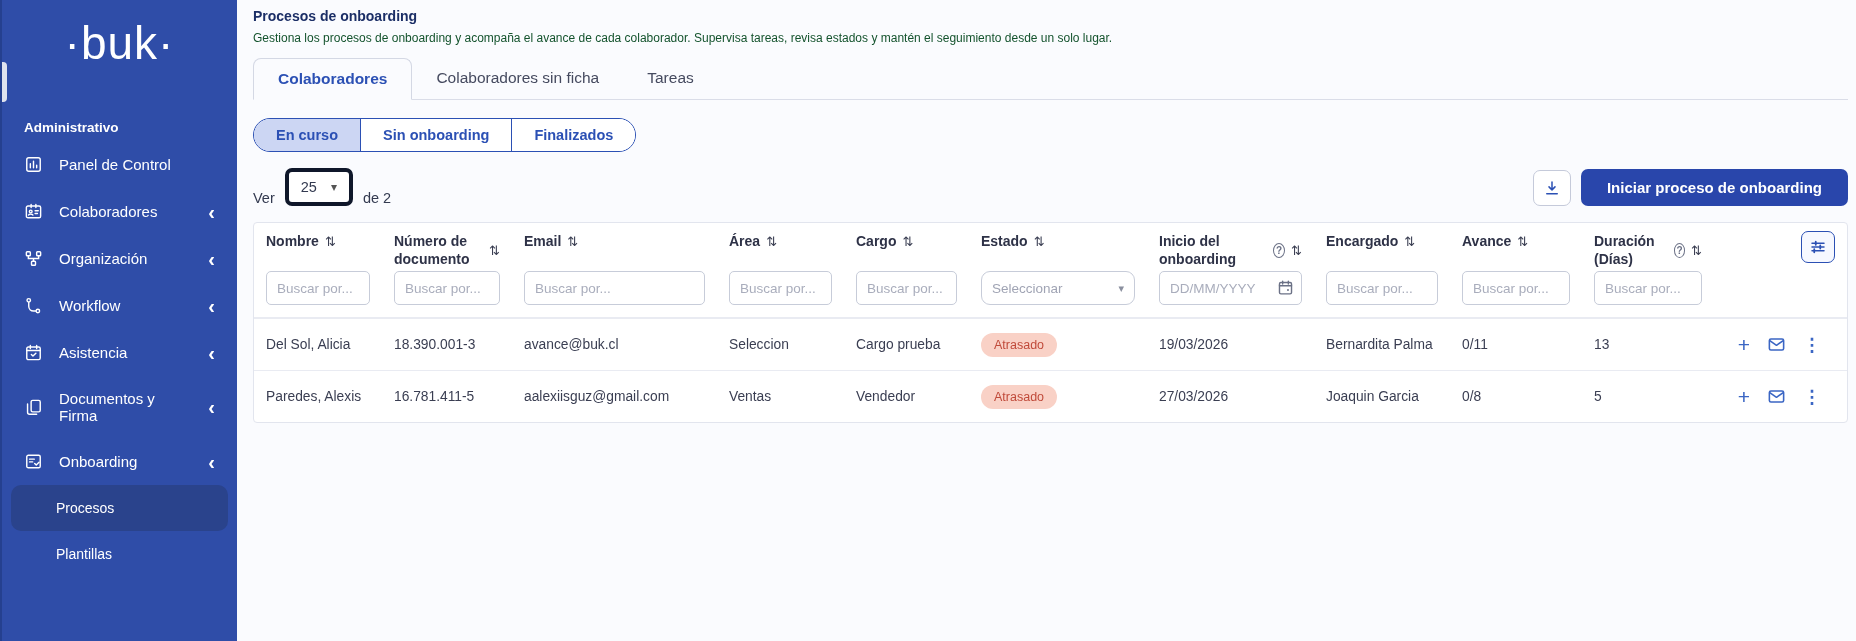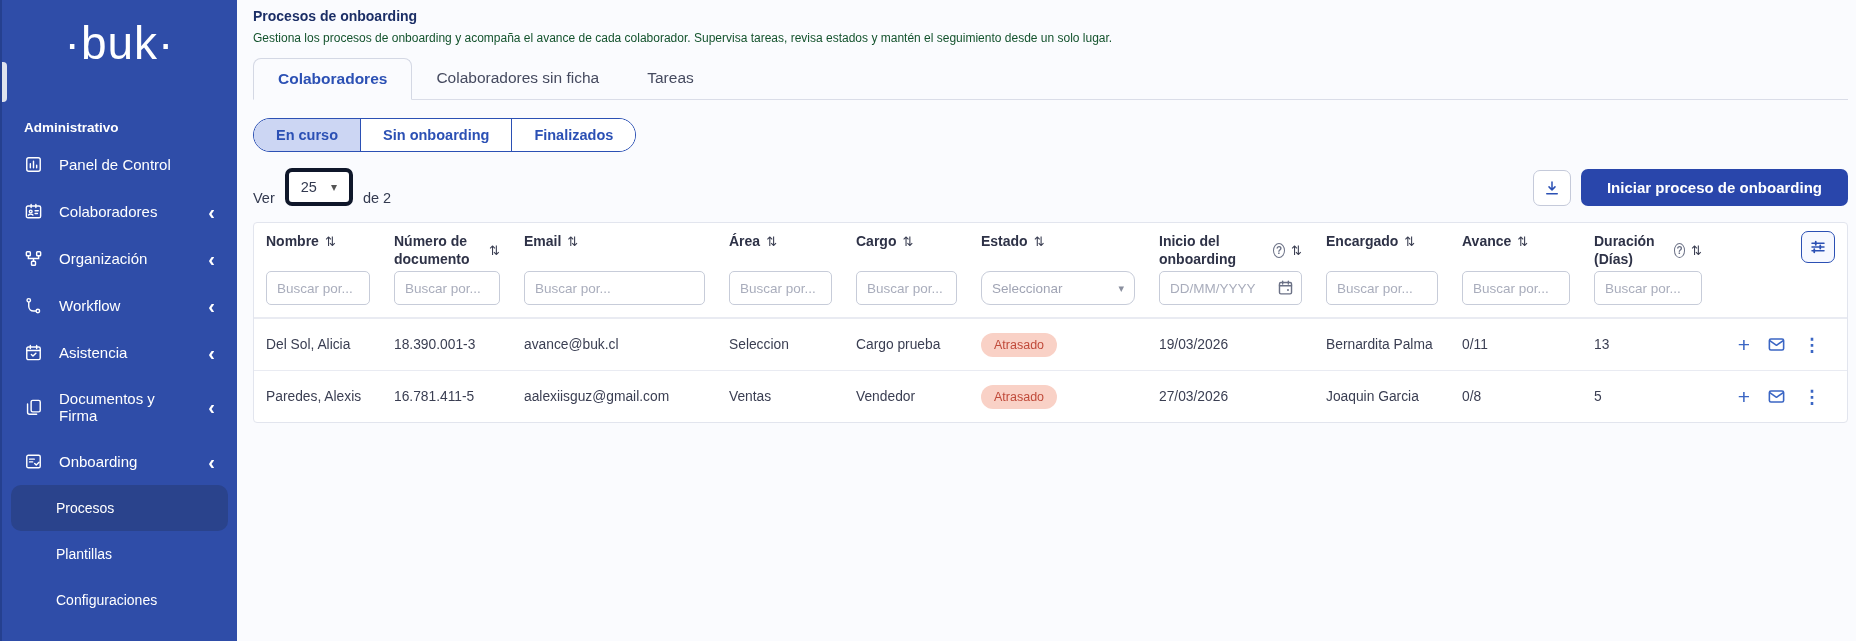--- a/index.html
+++ b/index.html
@@ -171,21 +171,20 @@
             <rect x="3.5" y="4" width="17" height="16" rx="2"></rect>
             <path d="M7 9h6M7 12.5h4M13.5 14.5l2 2 3.5-3.5"></path>
           </svg>
       </span>
       <span class="label">Onboarding</span>
       <span class="chevron">‹</span>
     </div>
 
     <div class="sub-item active">Procesos</div>
     <div class="sub-item">Plantillas</div>
-    <div class="sub-item">Configuraciones</div>
   </aside>
 
   <main class="main">
     <h1 class="page-title">Procesos de onboarding</h1>
     <p class="page-subtitle">Gestiona los procesos de onboarding y acompaña el avance de cada colaborador. Supervisa tareas, revisa estados y mantén el seguimiento desde un solo lugar.</p>
 
     <div class="tabs-row">
       <div class="tab active">Colaboradores</div>
       <div class="tab">Colaboradores sin ficha</div>
       <div class="tab">Tareas</div>

